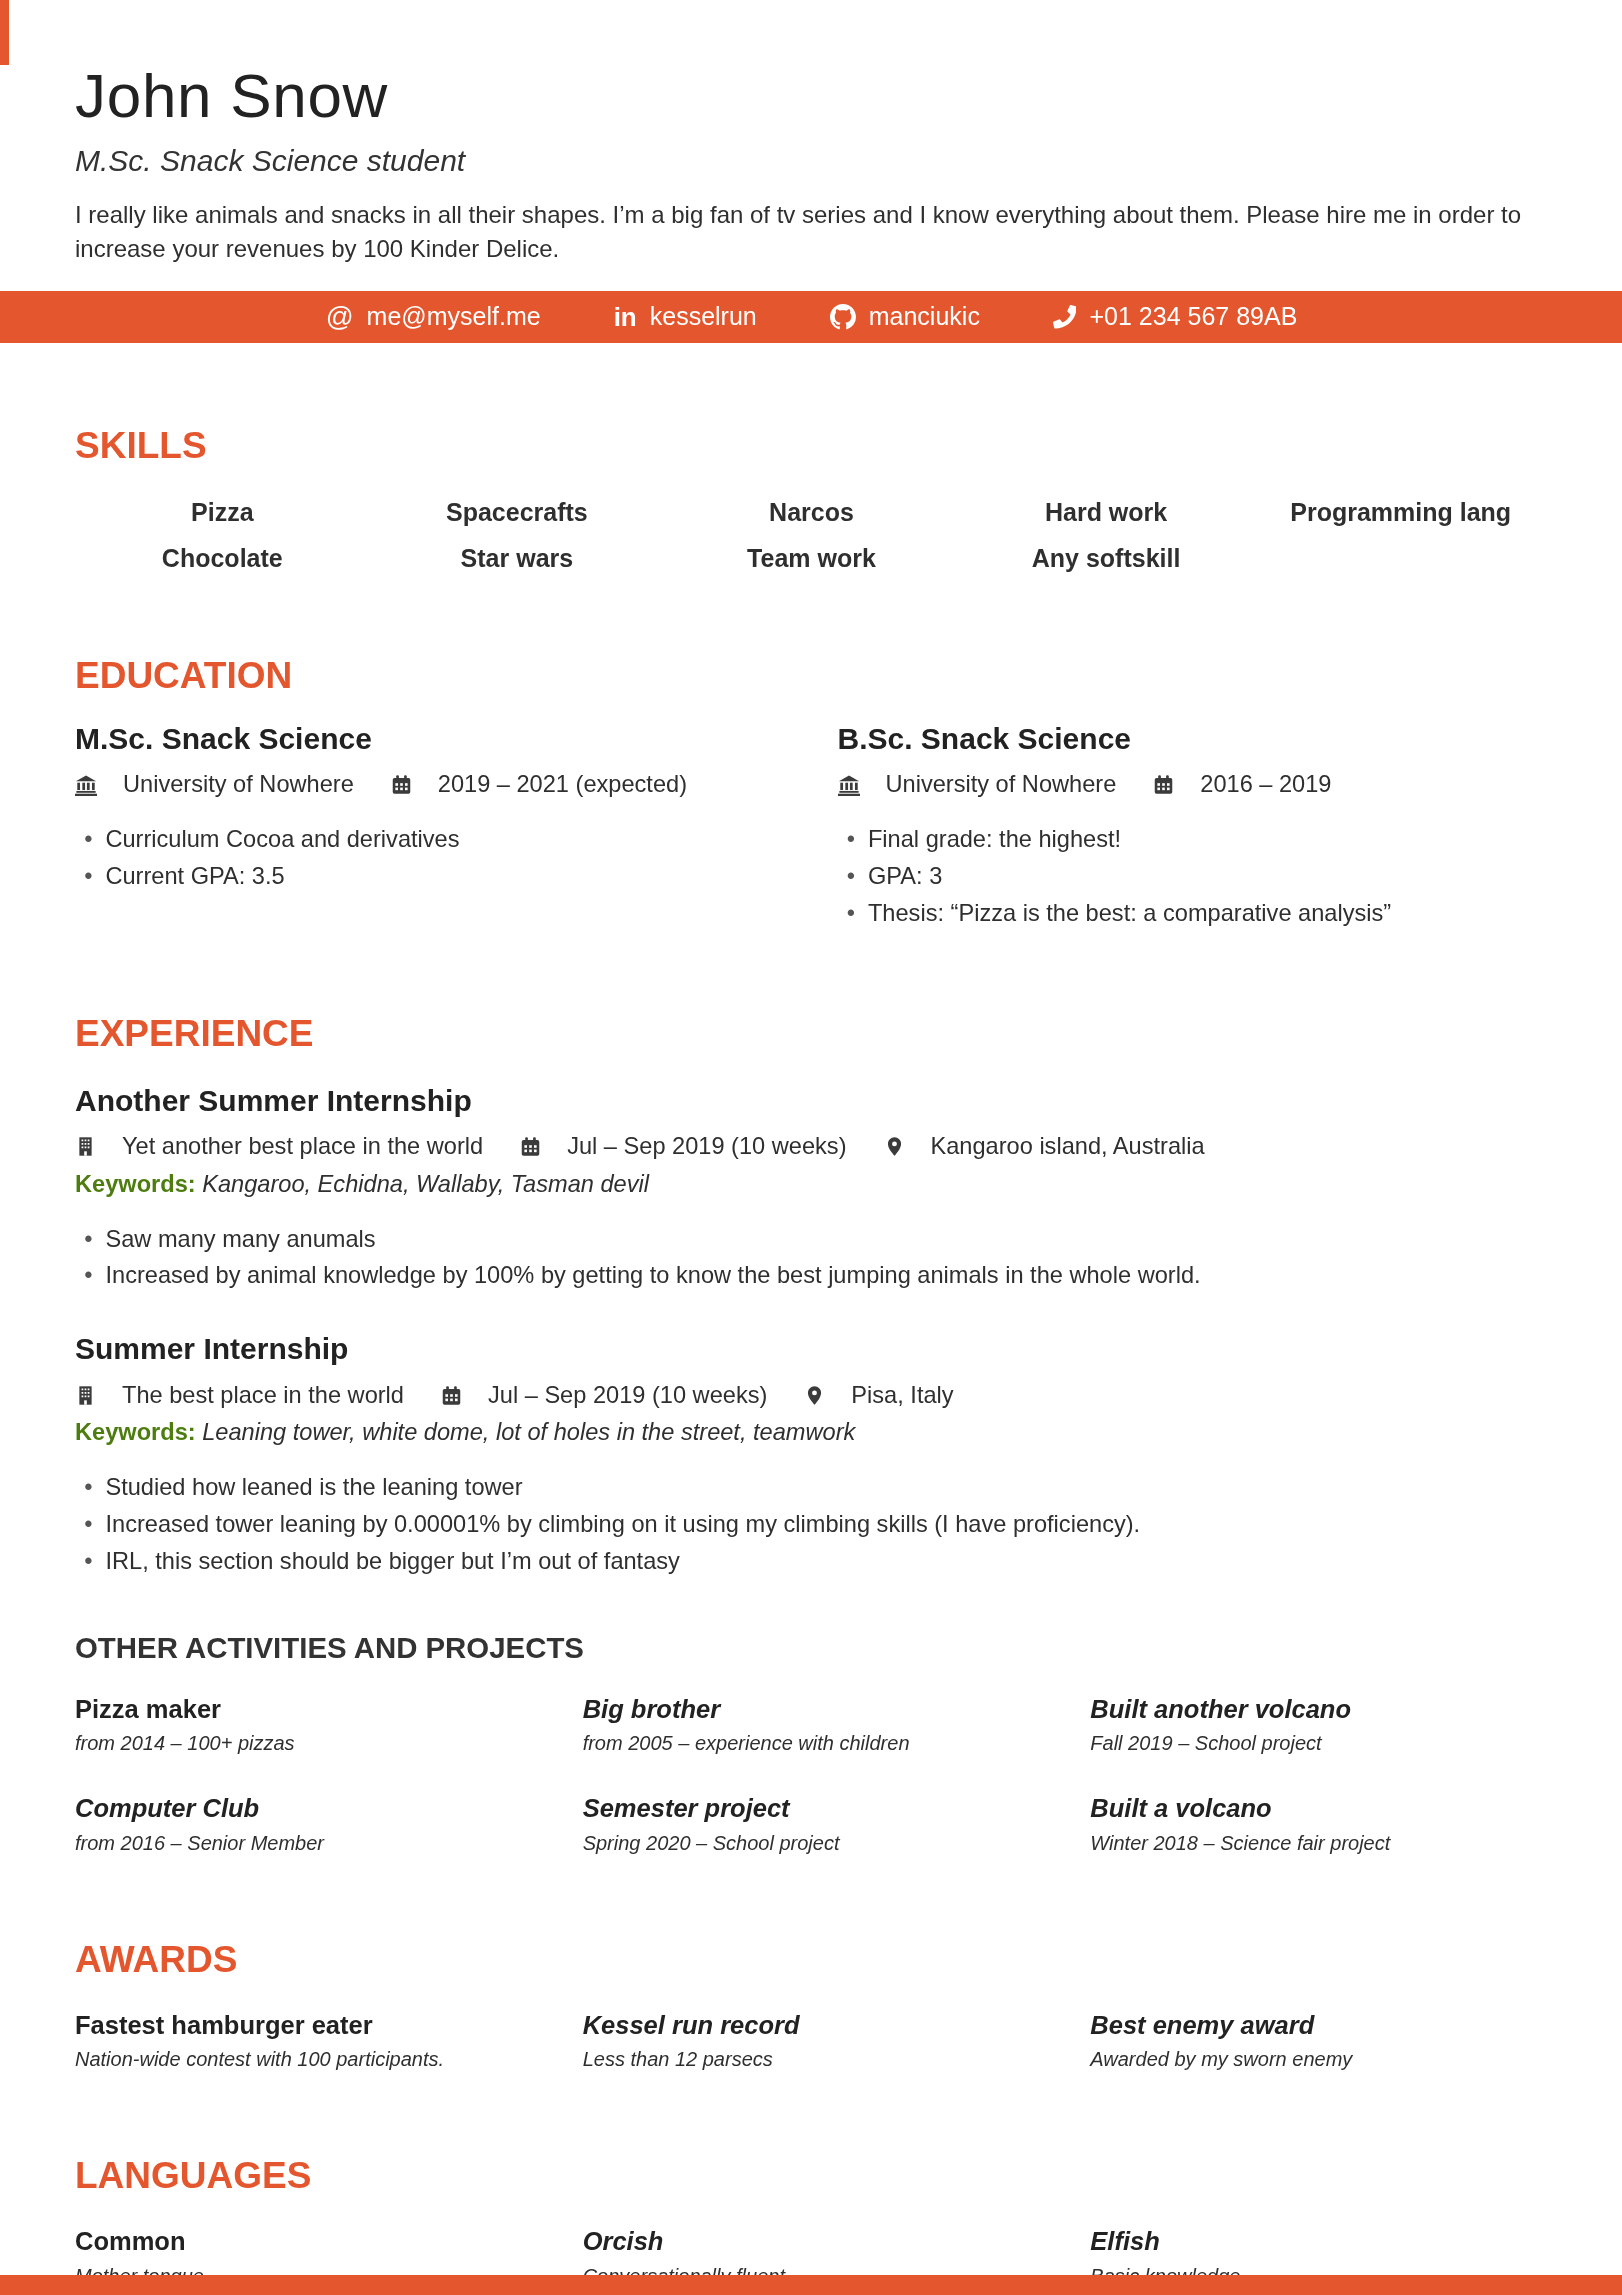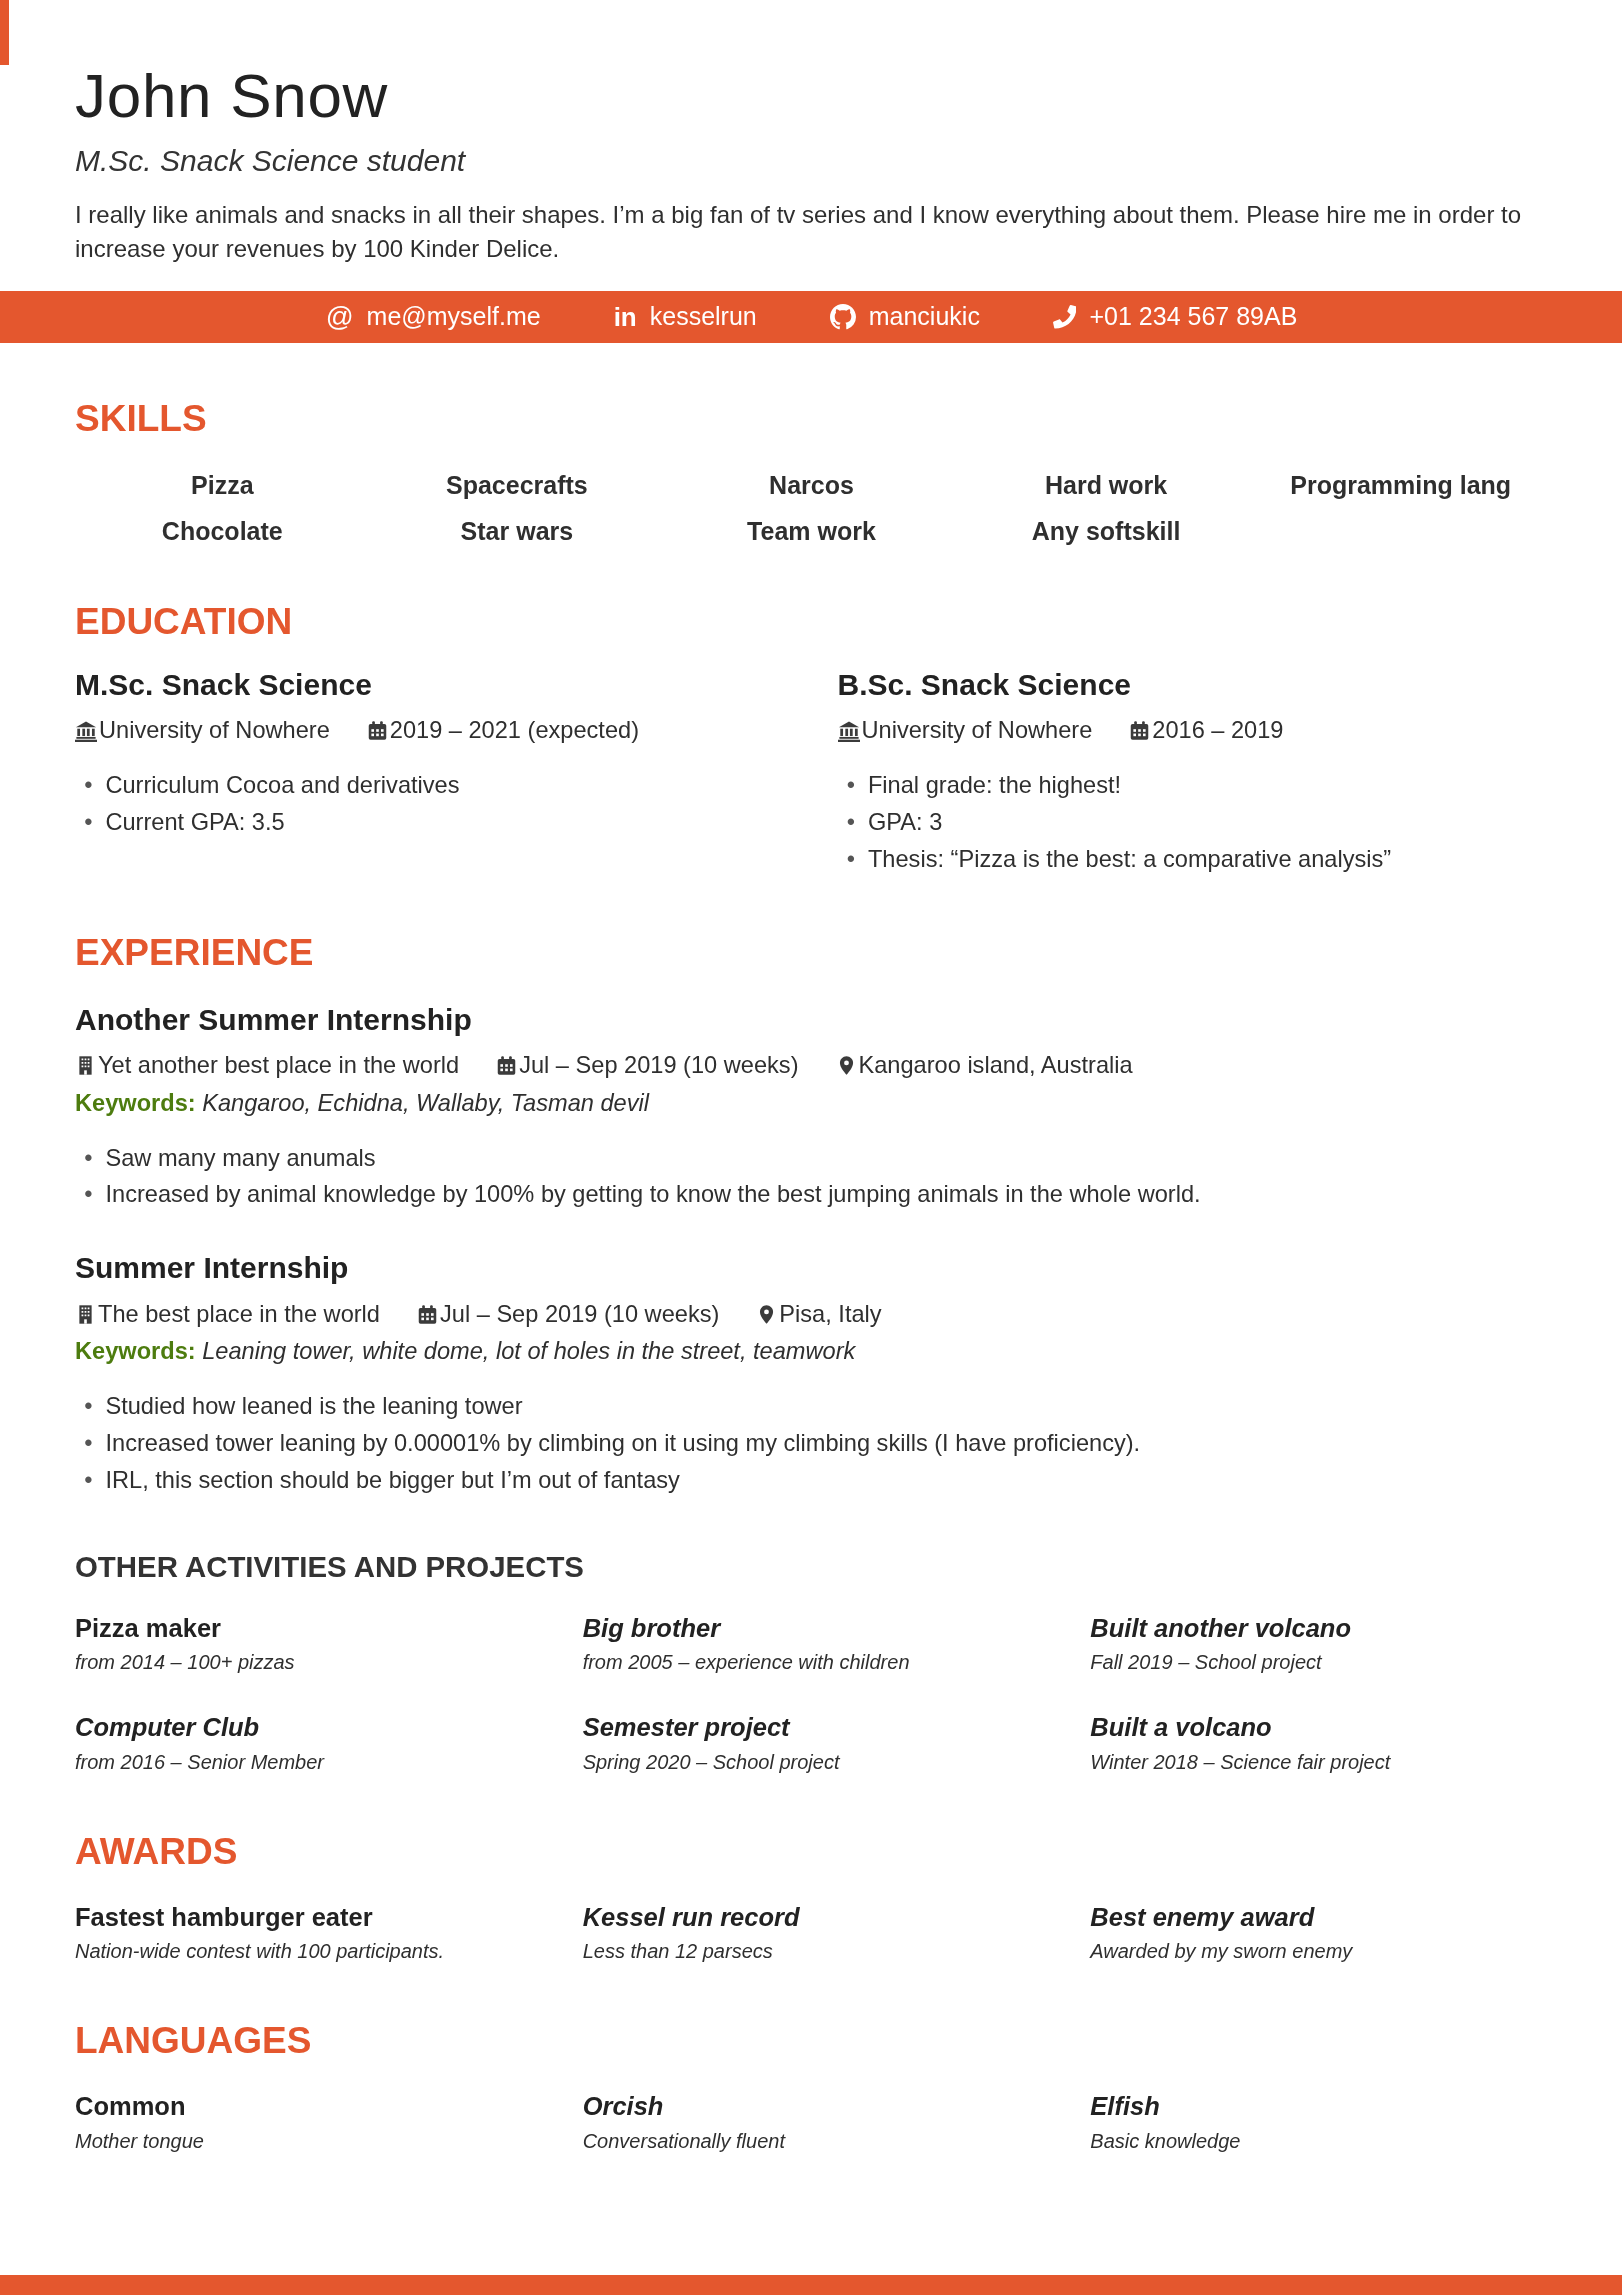--- a/index.html
+++ b/index.html
@@ -25,37 +25,37 @@
     margin-top:25px; height:52px; background:var(--accent);
     display:flex; align-items:center; justify-content:center; column-gap:73px;
     font-size:25px; color:#fff;
   }
   .contact-item{ display:flex; align-items:center; gap:13px; }
   .c-icon{ display:inline-flex; align-items:center; justify-content:center; }
   .at-glyph{ font-size:27.5px; line-height:1; }
   .in-glyph{ font-weight:700; font-size:26px; line-height:1; }
 
   
-  .section-title{ margin-top:55px; font-size:37px; font-weight:700; color:var(--accent); }
+  .section-title{ margin-top:82px; font-size:37px; font-weight:700; color:var(--accent); }
   .section-title.dark{ margin-top:52px; font-size:29.4px; color:#333; }
 
   
   .skills-grid{ margin-top:31px; display:grid; grid-template-columns:repeat(5,1fr); row-gap:17px; }
   .skill{ text-align:center; font-size:25px; font-weight:700; color:#2f2f2f; }
 
   
   .edu-grid{ margin-top:25px; display:grid; grid-template-columns:1fr 1fr; column-gap:52px; align-items:start; }
   .entry-title{ font-size:30px; font-weight:700; color:#222; }
   .exp-entry{ margin-top:29px; }
   .exp-entry + .exp-entry{ margin-top:39px; }
   .entry-info{
     margin-top:15.7px; display:flex; align-items:center; flex-wrap:wrap;
     column-gap:37px; row-gap:6.5px; font-size:23.6px; color:#2f2f2f;
   }
-  .info-group{ display:inline-flex; align-items:center; gap:2px; }
+  .info-group{ display:inline-flex; align-items:center; gap:26px; }
   .icon{ display:inline-flex; flex:none; }
   .bullets{ margin-top:25px; list-style:none; }
   .bullets li{
     display:flex; align-items:flex-start; gap:13px; padding-left:9.2px;
     font-size:23.6px; line-height:1.44; color:#2f2f2f; margin-top:2.6px;
   }
   .bullets li::before{ content:"•"; color:#555; }
   .keywords{ margin-top:10.5px; font-size:23.6px; }
   .kw-label{ font-weight:700; color:#4d7c0f;margin-top:41px; }
   .kw-value{ font-style:italic; color:#2f2f2f; }

